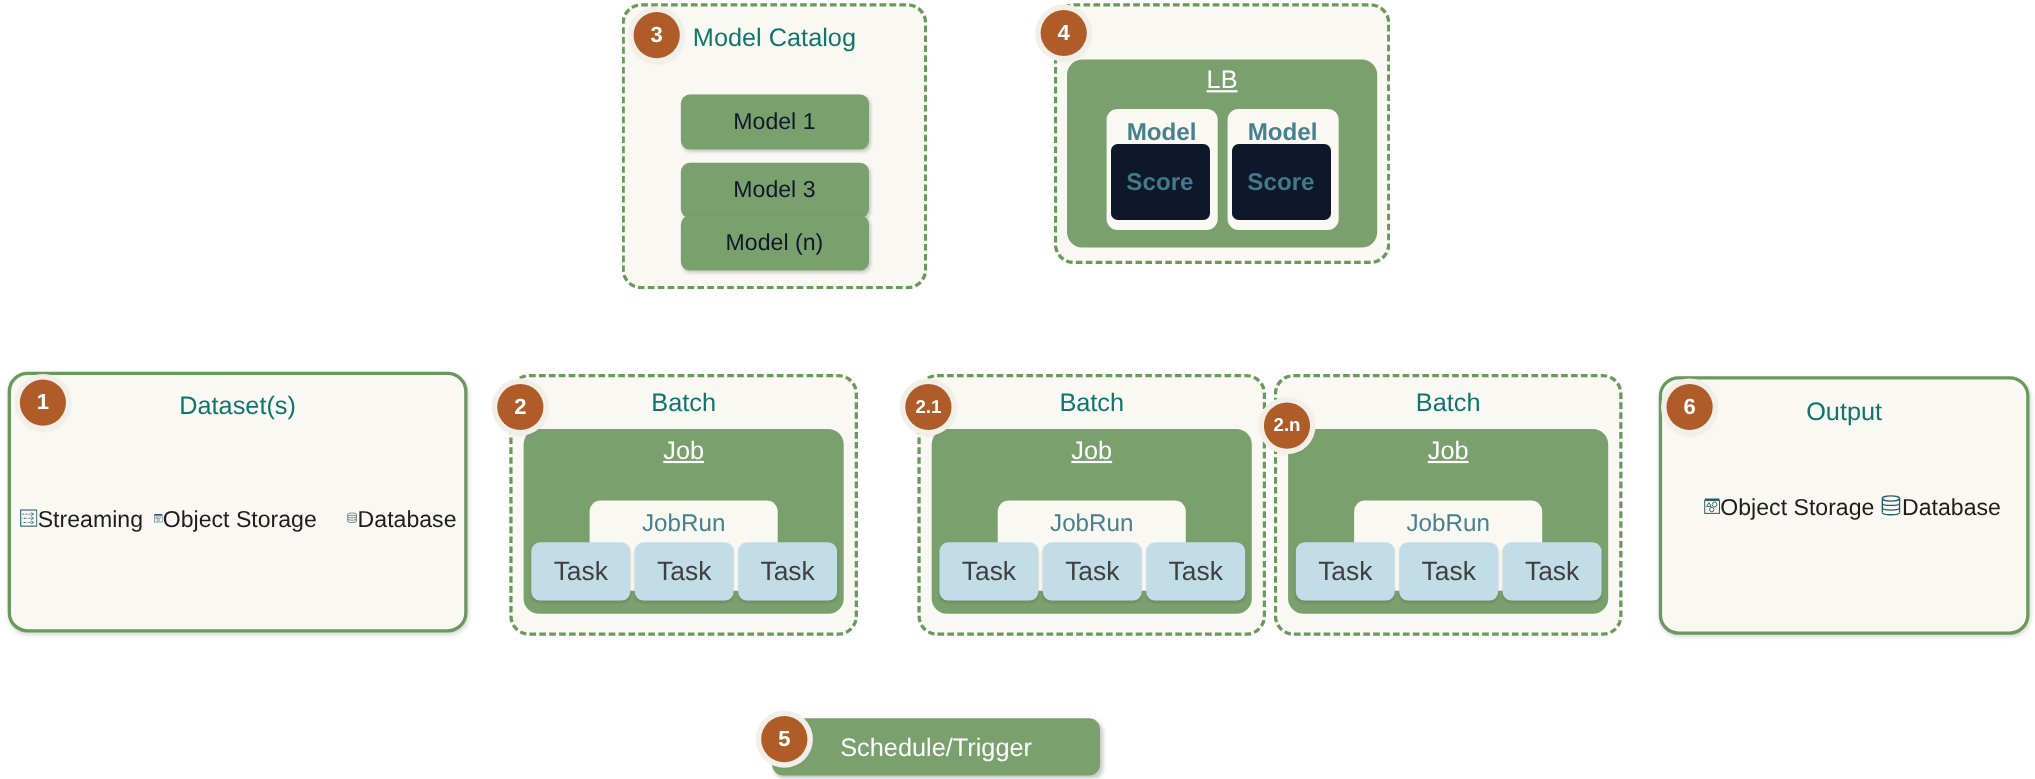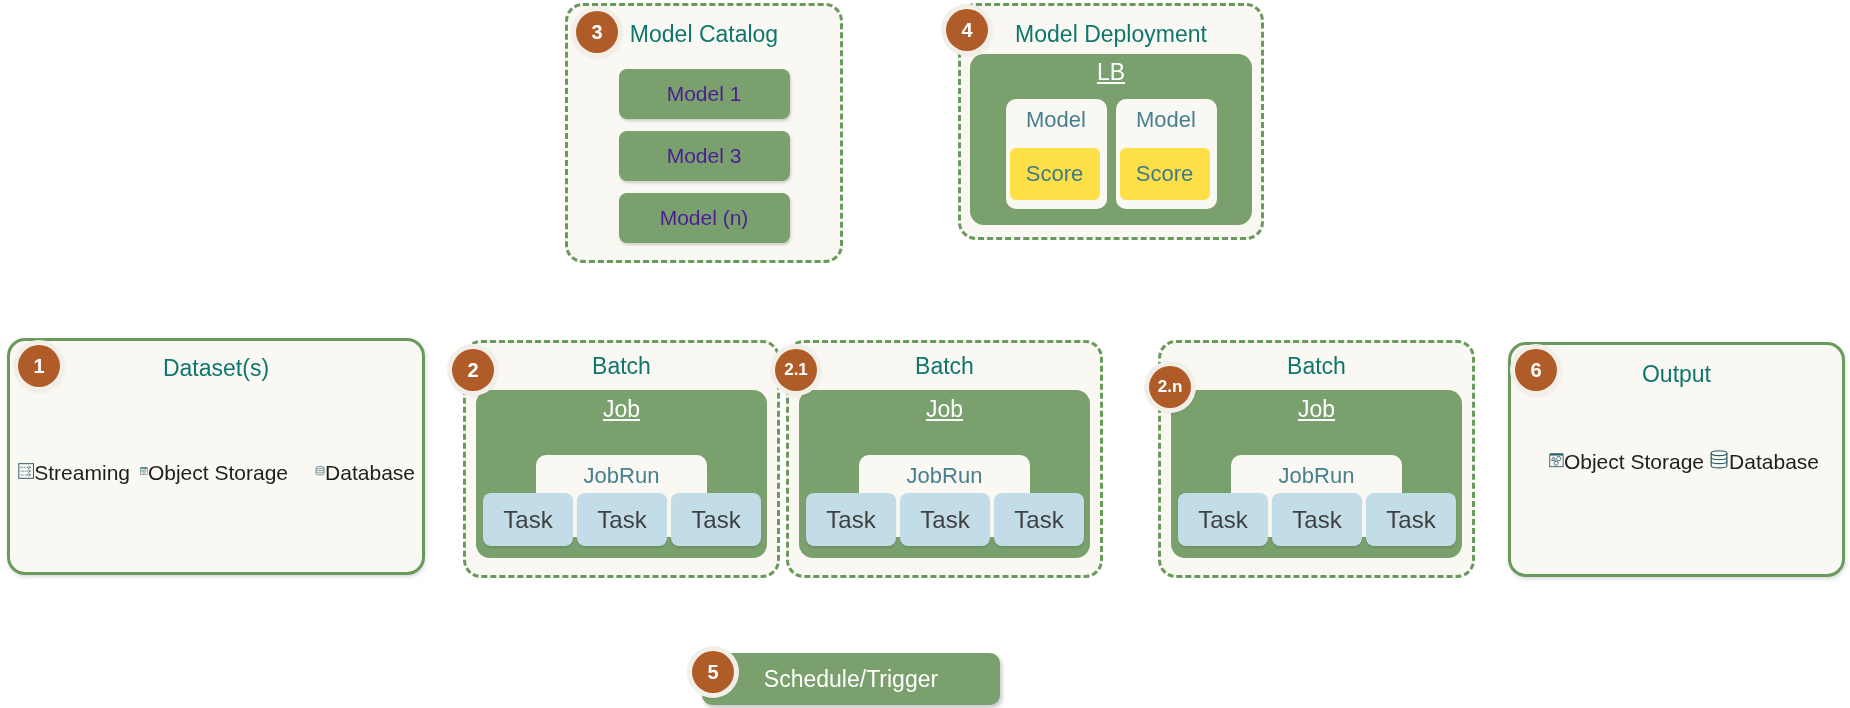--- a/index.html
+++ b/index.html
@@ -12,70 +12,69 @@
   .box.solid  { border:3px solid  #69995c; box-shadow:1px 2px 4px rgba(0,0,0,.15); }
   .box-title { position:absolute; left:0; right:0; text-align:center; font-size:23px; color:#0f766e; }
   .badge {
     position:absolute; width:42px; height:42px; border-radius:50%;
     background:#b05c28; color:#ffffff; font-weight:bold; font-size:20px;
     display:flex; align-items:center; justify-content:center;
     box-shadow:0 0 0 5px #f2efe8, 1px 3px 5px rgba(0,0,0,.22); z-index:6;
   }
   .badge.small-text { font-size:17px; }
   .green-pill {
-    position:absolute; left:0; right:0; margin:0 auto; width:171px; height:50px;
-    background:#7aa06e; border-radius:8px; color:#4c1d95; font-size:21px;
+    position:absolute; left:0; right:0; margin:17px auto; width:171px; height:50px;
+    background:#7aa06e; border-radius:8px; color:#0f172a; font-size:21px;
     display:flex; align-items:center; justify-content:center;
     box-shadow:1px 2px 3px rgba(0,0,0,.18);
   }
   .green-fill { position:absolute; background:#7aa06e; border-radius:14px; }
   .white-label { position:absolute; left:0; right:0; text-align:center; color:#ffffff; font-size:23px;text-decoration:underline; }
   .cream-card { position:absolute; background:#faf8f2; border-radius:10px; }
   .teal-label { text-align:center; color:#47808f; font-size:22px; }
   .task-row { position:absolute; display:flex; gap:4px; z-index:3; }
   .task {
     width:90px; height:53px; background:#c2dde8; border-radius:8px;
     color:#404040; font-size:24px; display:flex; align-items:center; justify-content:center;
     box-shadow:0 2px 2px rgba(0,0,0,.10);
   }
   .icon-col { position:absolute; display:flex; flex-direction:row; align-items:center; }
   .icon-col svg { display:block; }
   .icon-label { font-size:21px; color:#1e1e1e; margin-top:3px; white-space:nowrap; }
   .replica-row { position:absolute; left:0; right:0; display:flex; justify-content:center; gap:9px; }
-  .replica-card { position:relative; width:101px; height:110px; background:#faf8f2; border-radius:10px; }
+  .replica-card { position:relative; width:101px; height:110px; background:#faf8f2; border-radius:10px;font-weight:bold; }
   .replica-model { margin-top:8px; }
   .score-box {
-    position:absolute; left:4px; right:7px; bottom:9px; height:52px;
-    background:#fde047; border-radius:6px; color:#42798b; font-size:22px;
+    position:absolute; left:4px; right:7px; bottom:9px; height:69px;
+    background:#0f172a; border-radius:6px; color:#42798b; font-size:22px;
     display:flex; align-items:center; justify-content:center;
   }
   .schedule-btn {
     position:absolute; left:702px; top:653px; width:298px; height:52px;
     background:#7aa06e; border-radius:10px; color:#fff; font-size:23px;
     display:flex; align-items:center; justify-content:center;
     box-shadow:2px 3px 4px rgba(0,0,0,.22);
   }
   .icon-stroke { stroke:#2a5c6b; fill:none; }
 </style>
 </head>
 <body>
 
 <div id="canvas">
 
   <div class="box dashed" style="left:565px; top:3px; width:278px; height:260px;">
     <div class="badge" style="left:8px; top:5px;">3</div>
     <div class="box-title" style="top:15px;">Model Catalog</div>
     <div class="green-pill" style="top:63px;">Model 1</div>
     <div class="green-pill" style="top:125px;">Model 3</div>
-    <div class="green-pill" style="top:187px;">Model (n)</div>
+    <div class="green-pill" style="top:173px;">Model (n)</div>
   </div>
 
   <div class="box dashed" style="left:958px; top:3px; width:306px; height:237px;">
     <div class="badge" style="left:-15px; top:3px;">4</div>
-    <div class="box-title" style="top:15px;">Model Deployment</div>
     <div class="green-fill" style="left:9px; top:48px; width:282px; height:171px;">
       <div class="white-label" style="top:5px;">LB</div>
       <div class="replica-row" style="top:45px;">
         <div class="replica-card">
           <div class="teal-label replica-model">Model</div>
           <div class="score-box">Score</div>
         </div>
         <div class="replica-card">
           <div class="teal-label replica-model">Model</div>
           <div class="score-box">Score</div>
@@ -133,21 +132,21 @@
         <div class="teal-label" style="margin-top:8px;">JobRun</div>
       </div>
       <div class="task-row" style="left:7px; top:103px;">
         <div class="task">Task</div>
         <div class="task">Task</div>
         <div class="task">Task</div>
       </div>
     </div>
   </div>
 
-  <div class="box dashed" style="left:786px; top:340px; width:317px; height:238px;">
+  <div class="box dashed" style="left:834px; top:340px; width:317px; height:238px;">
     <div class="badge small-text" style="left:-14px; top:6px;">2.1</div>
     <div class="box-title" style="top:10px;">Batch</div>
     <div class="green-fill" style="left:10px; top:47px; width:291px; height:168px;">
       <div class="white-label" style="top:6px;">Job</div>
       <div class="cream-card" style="left:60px; top:65px; width:171px; height:82px;">
         <div class="teal-label" style="margin-top:8px;">JobRun</div>
       </div>
       <div class="task-row" style="left:7px; top:103px;">
         <div class="task">Task</div>
         <div class="task">Task</div>

